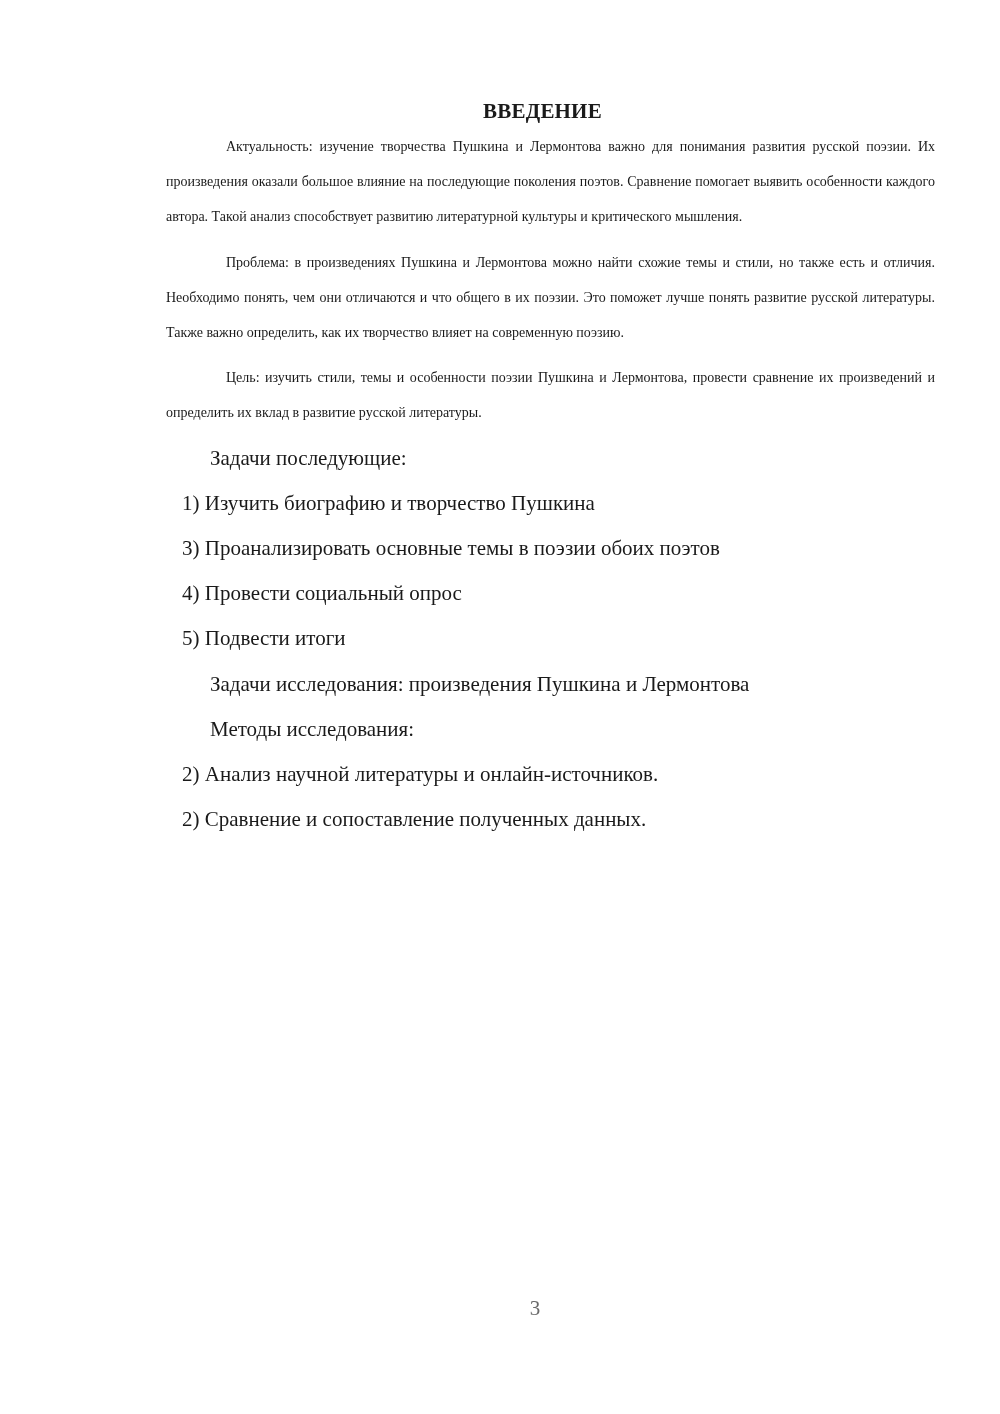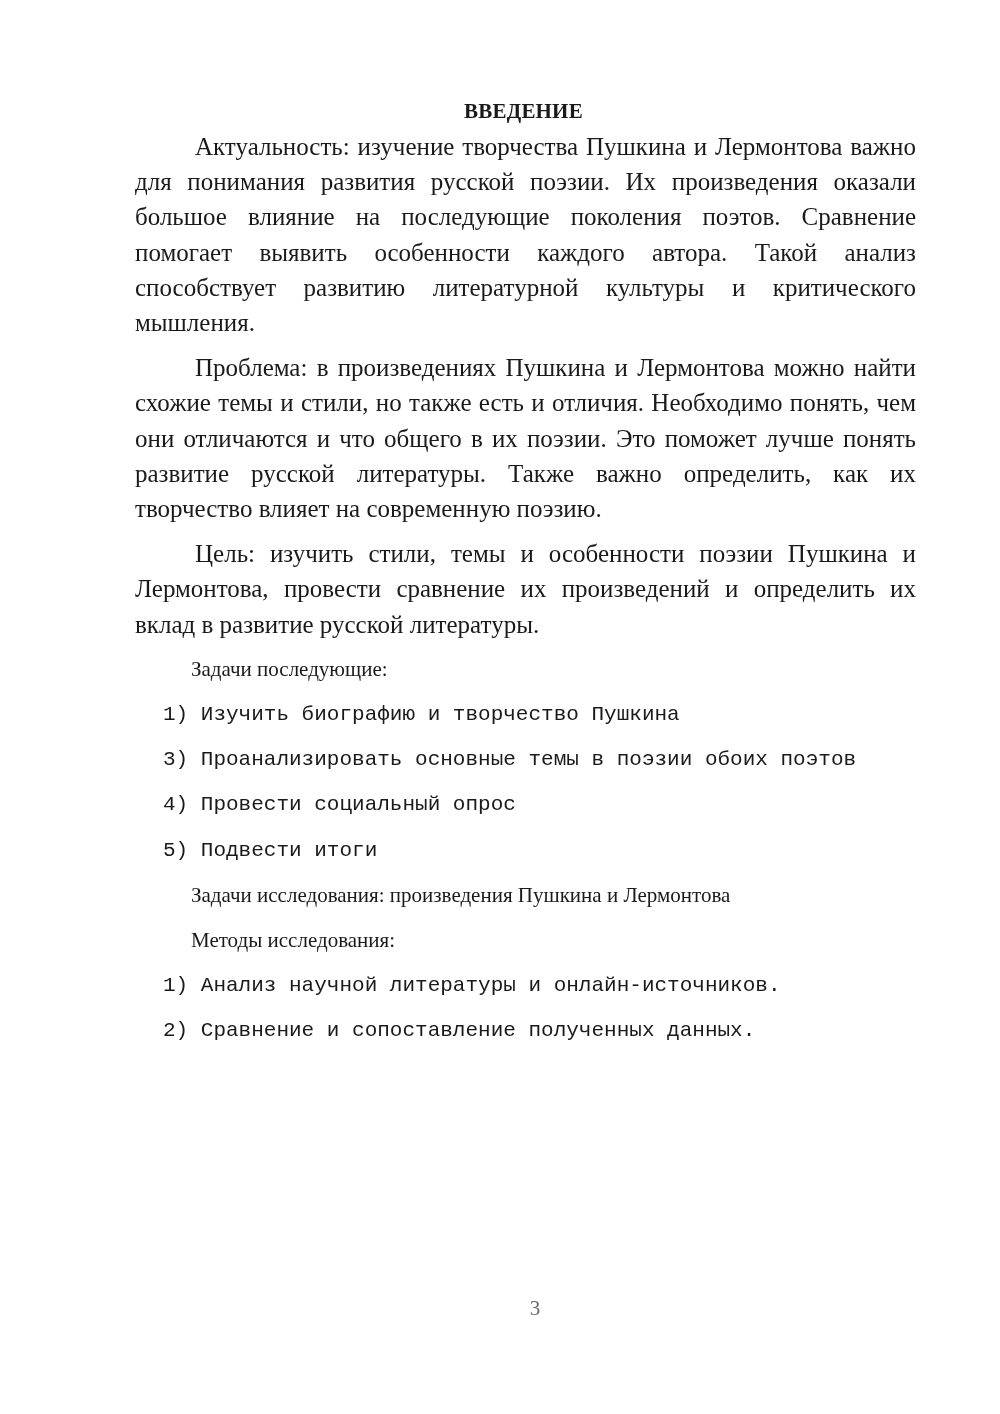--- a/index.html
+++ b/index.html
@@ -1,22 +1,22 @@
 <!DOCTYPE html>
 <html><head>
 <meta charset="utf-8">
 <style>
   html, body { margin:0; padding:0; background:#ffffff; }
   body { width:1000px; height:1414px; position:relative; overflow:hidden;
          font-family:"Liberation Serif", "DejaVu Serif", serif; color:#1a1a1a; }
-  .page { position:absolute; left:131px; top:96px; width:785px; }
+  .page { position:absolute; left:150px; top:96px; width:785px; }
   .title { text-align:center; font-weight:bold; font-size:21px; line-height:30px; margin:0 0 3px 0; letter-spacing:0.2px; }
-  .para { font-size:25px; line-height:35.2px; text-align:justify; text-indent:60px; margin:0 0 10px 4px; }
+  .para { font-size:14px; line-height:35.2px; text-align:justify; text-indent:60px; margin:0 0 10px 16px; }
   .label-line { font-size:21px; line-height:35.2px; text-indent:60px; margin:0 0 10px 0; }
-  .list { margin:0 0 10px 0; padding:0; list-style:none;font-family:Liberation Mono, monospace; }
+  .list { margin:0 0 10px 0; padding:0; list-style:none; }
   .list li { font-size:21px; line-height:35.2px; padding-left:32px; margin-bottom:10px; }
   .pagenum { position:absolute; top:1296px; left:0; width:1070px; text-align:center;
              font-size:21px; color:#6a6a6a; }
 </style>
 </head>
 <body>
 
 <div class="page">
   <p class="title">ВВЕДЕНИЕ</p>
 
@@ -30,18 +30,18 @@
     <li>3) Проанализировать основные темы в поэзии обоих поэтов</li>
     <li>4) Провести социальный опрос</li>
     <li>5) Подвести итоги</li>
   </ul>
 
   <p class="label-line">Задачи исследования: произведения Пушкина и Лермонтова</p>
 
 
   <p class="label-line">Методы исследования:</p>
   <ul class="list">
-    <li>1) Анализ научной литературы и онлайн-источников.</li>
+    <li>2) Анализ научной литературы и онлайн-источников.</li>
     <li>2) Сравнение и сопоставление полученных данных.</li>
   </ul>
 </div>
 
 <div class="pagenum">3</div>
 
 </body></html>

